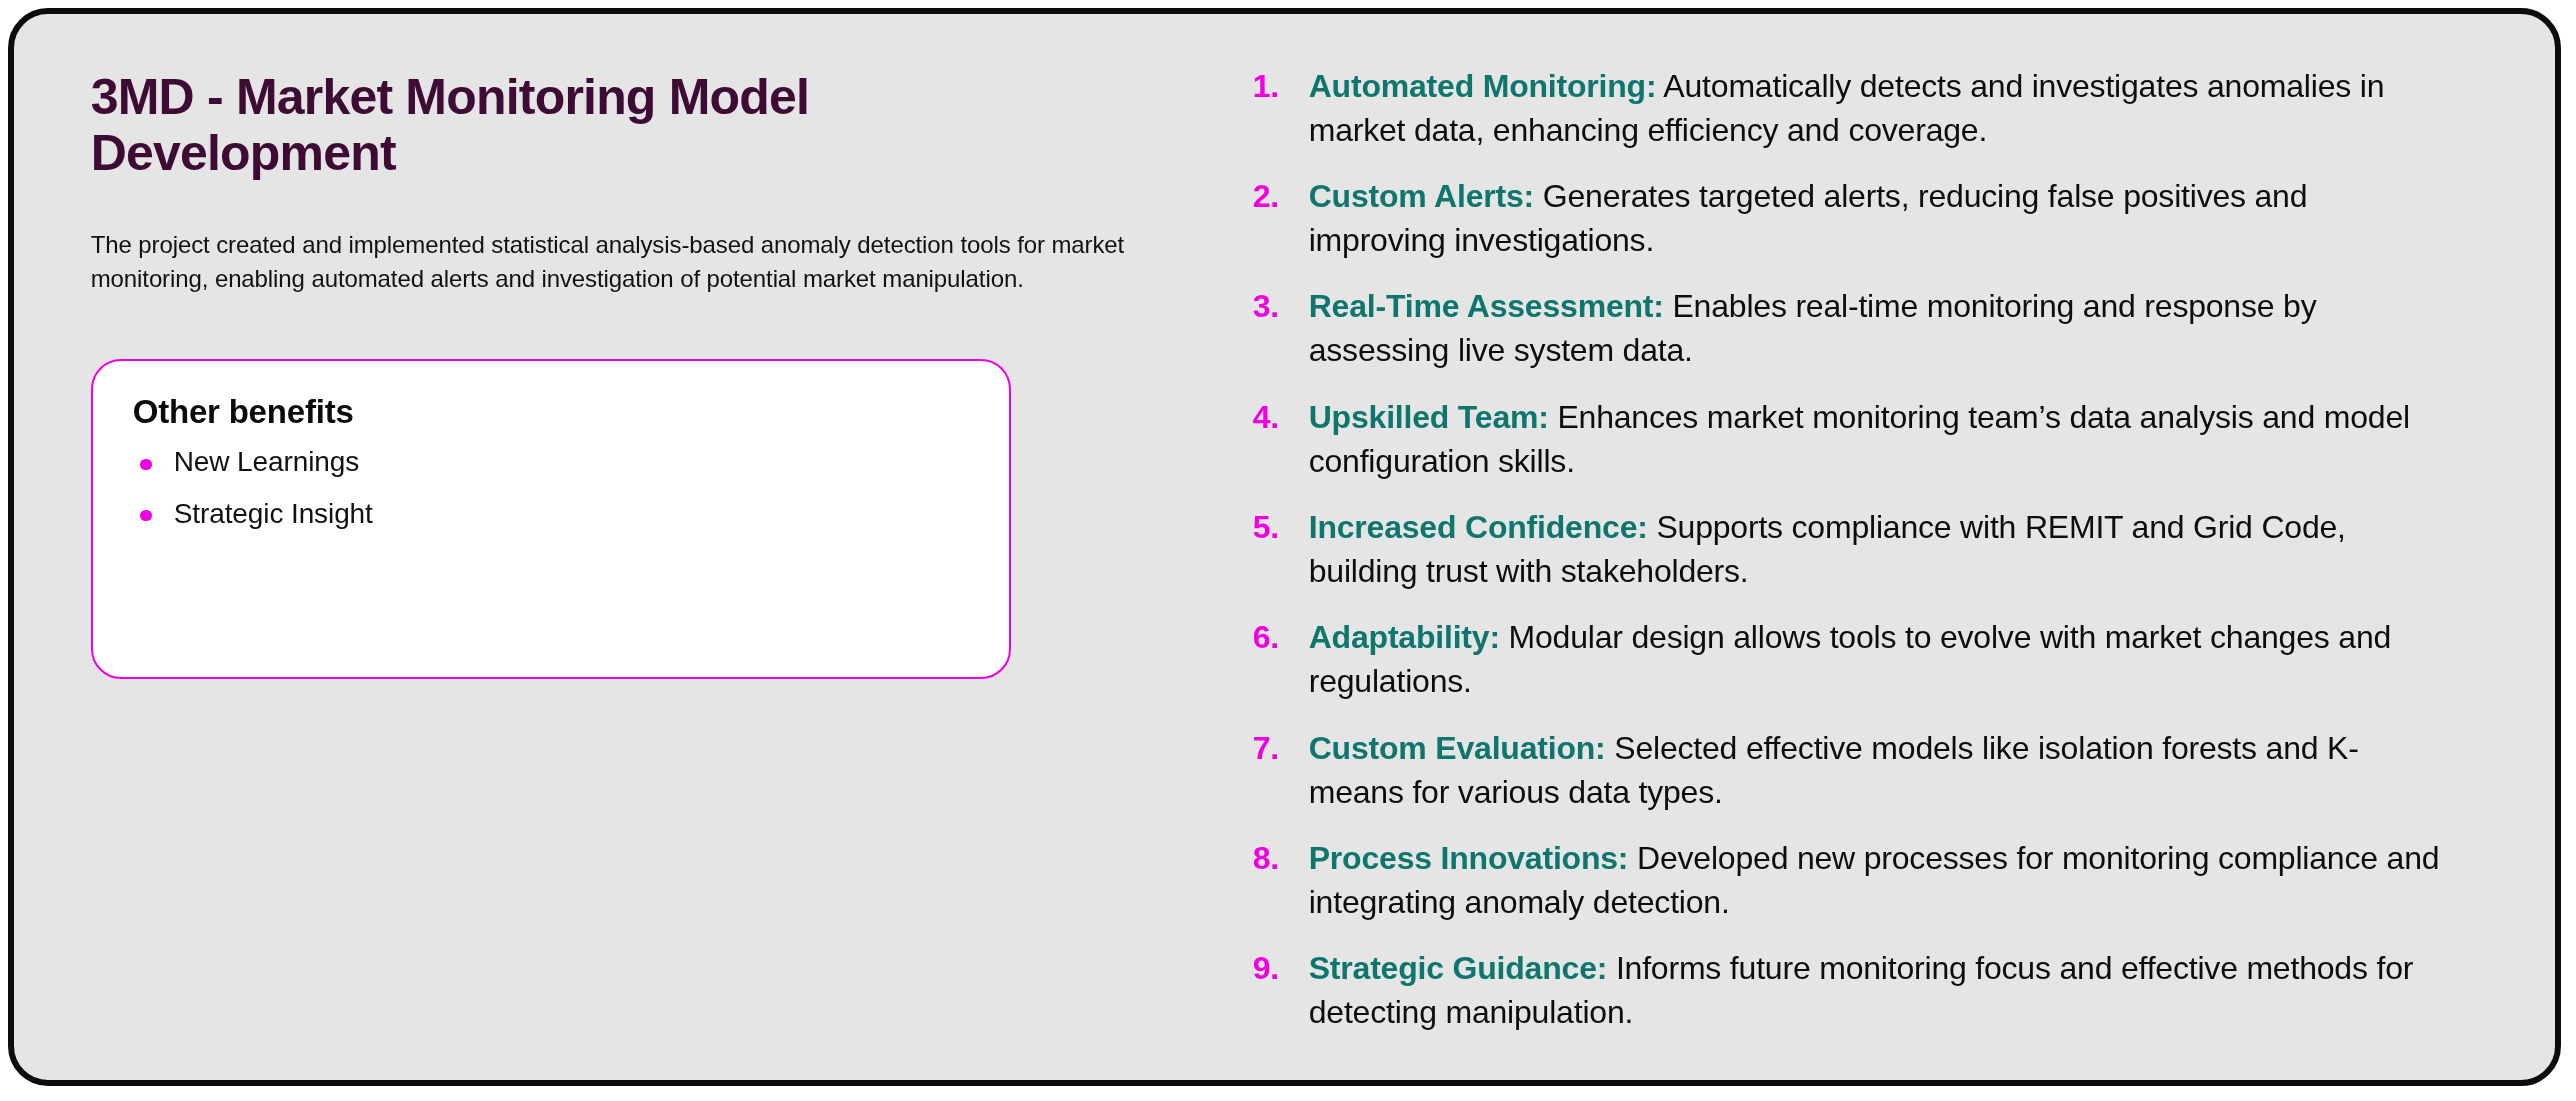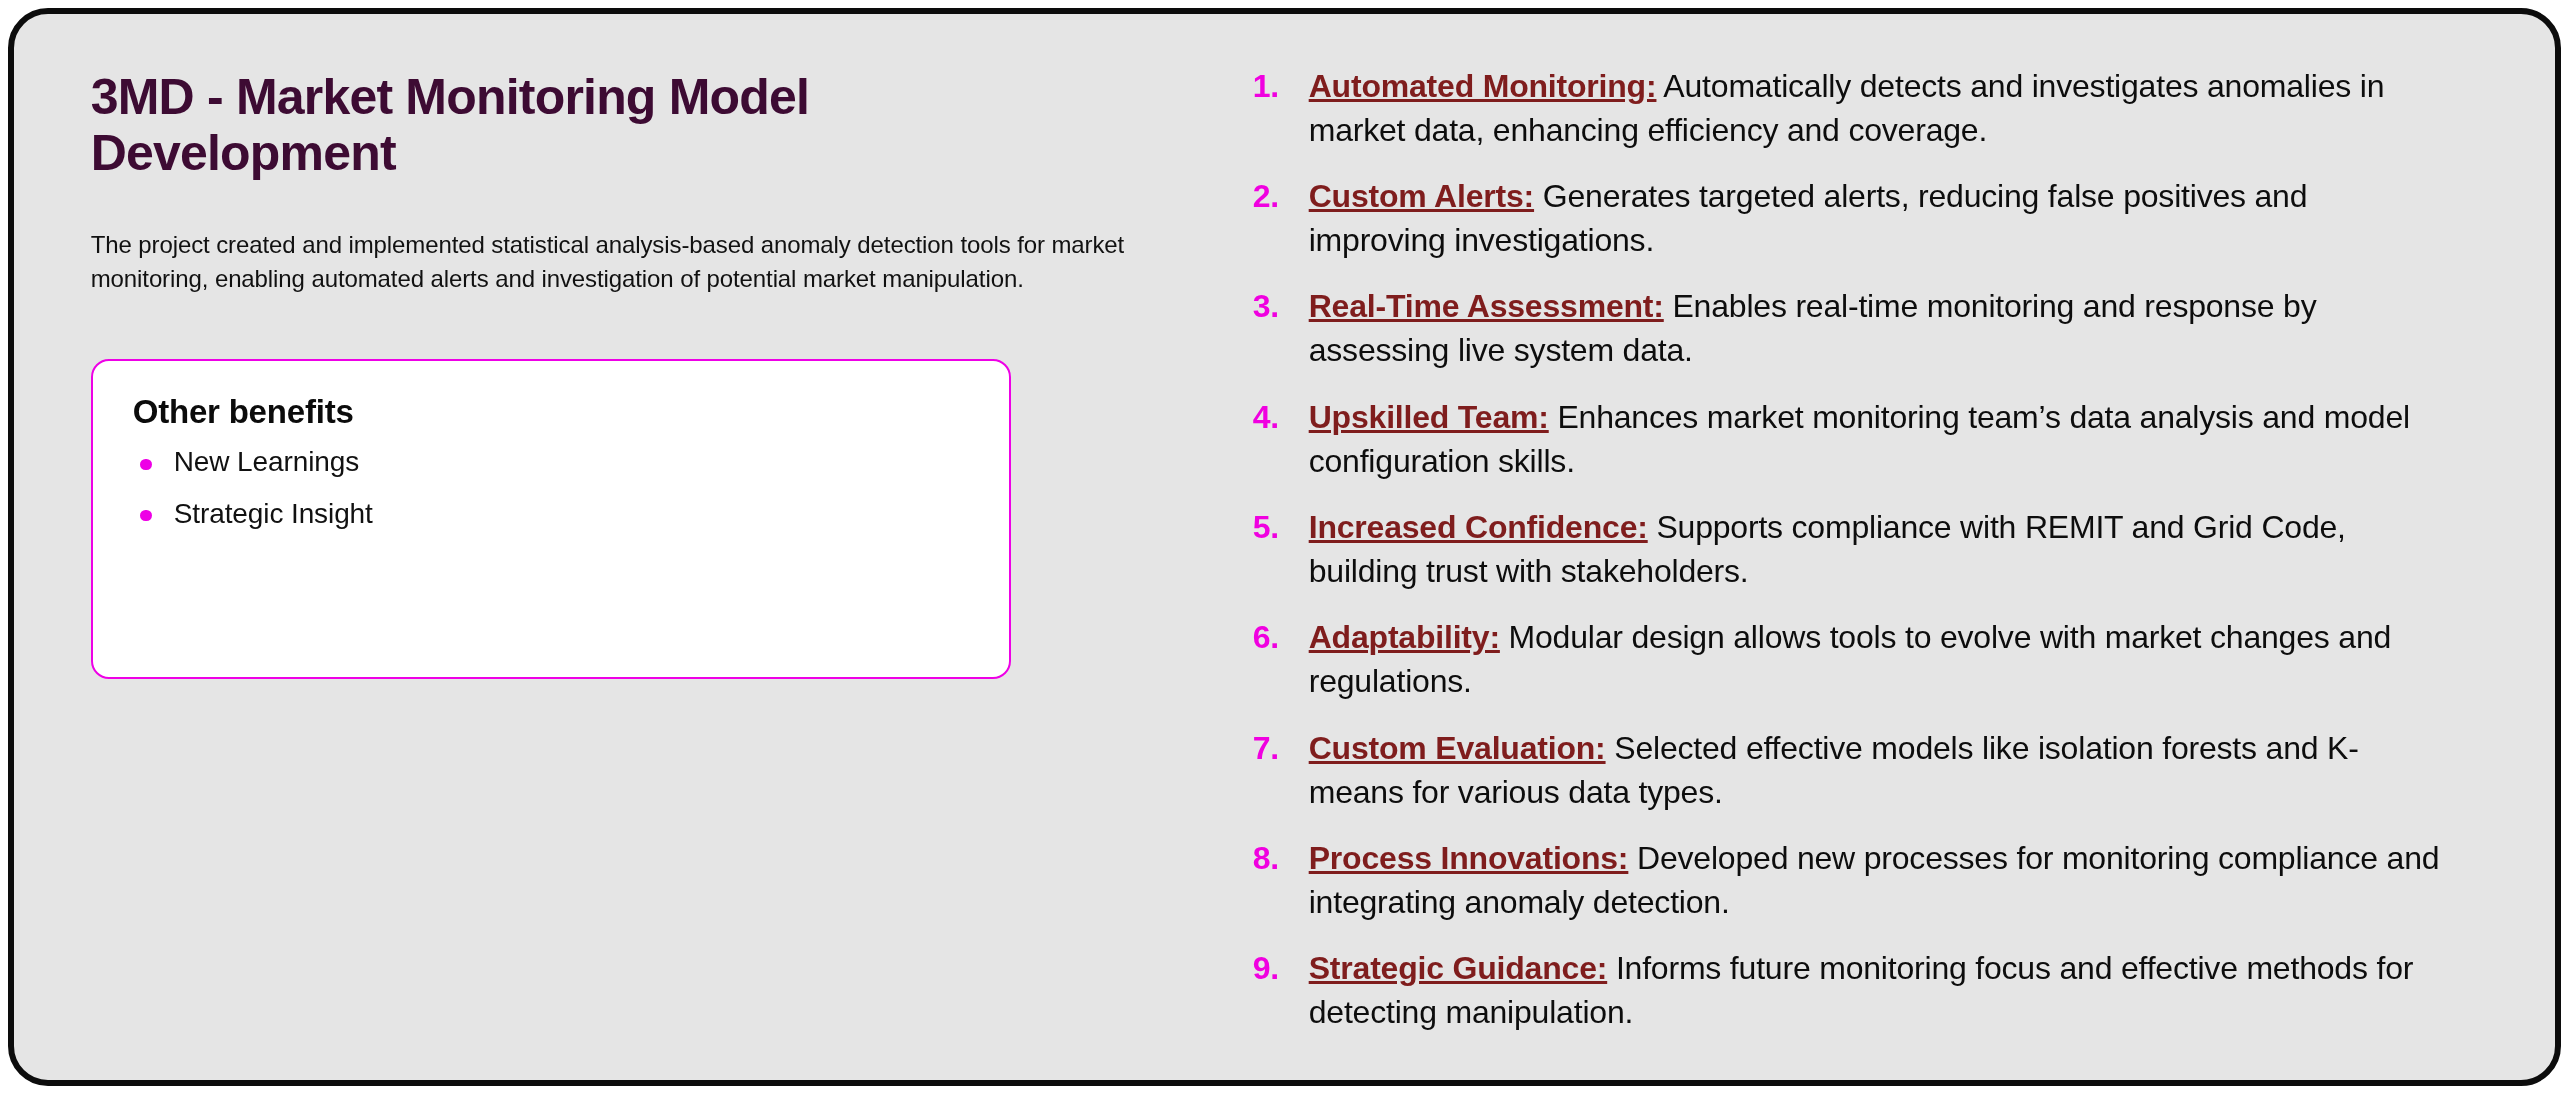--- a/index.html
+++ b/index.html
@@ -64,21 +64,21 @@
     letter-spacing: -0.1px;
   }
 
   .benefits-box {
     margin-top: 63px;
     width: 920px;
     min-height: 320px;
     box-sizing: border-box;
     background: #ffffff;
     border: 2.9px solid #ee00e6;
-    border-radius: 18px;
+    border-radius: 30px;
     padding: 32px 37px 33px 40px;
   }
 
   .benefits-title {
     margin: 0 0 8.6px 0;
     color: #0b0b0b;
     font-size: 33px;
     font-weight: 700;
     letter-spacing: -0.2px;
   }
@@ -139,23 +139,22 @@
     left: 0;
     top: 0;
     width: 46px;
     color: #f000e0;
     font-size: 32px;
     font-weight: 700;
     letter-spacing: -0.2px;
   }
 
   .outcome-item .lead {
-    color: #7f1d1d;
-    font-weight: 700;
-    text-decoration: underline;
+    color: #0f766e;
+    font-weight: 700;
   }
 
   .outcome-item .body {
     color: #0d0d0d;
     font-weight: 400;
   }
 </style>
 </head>
 <body>
 

